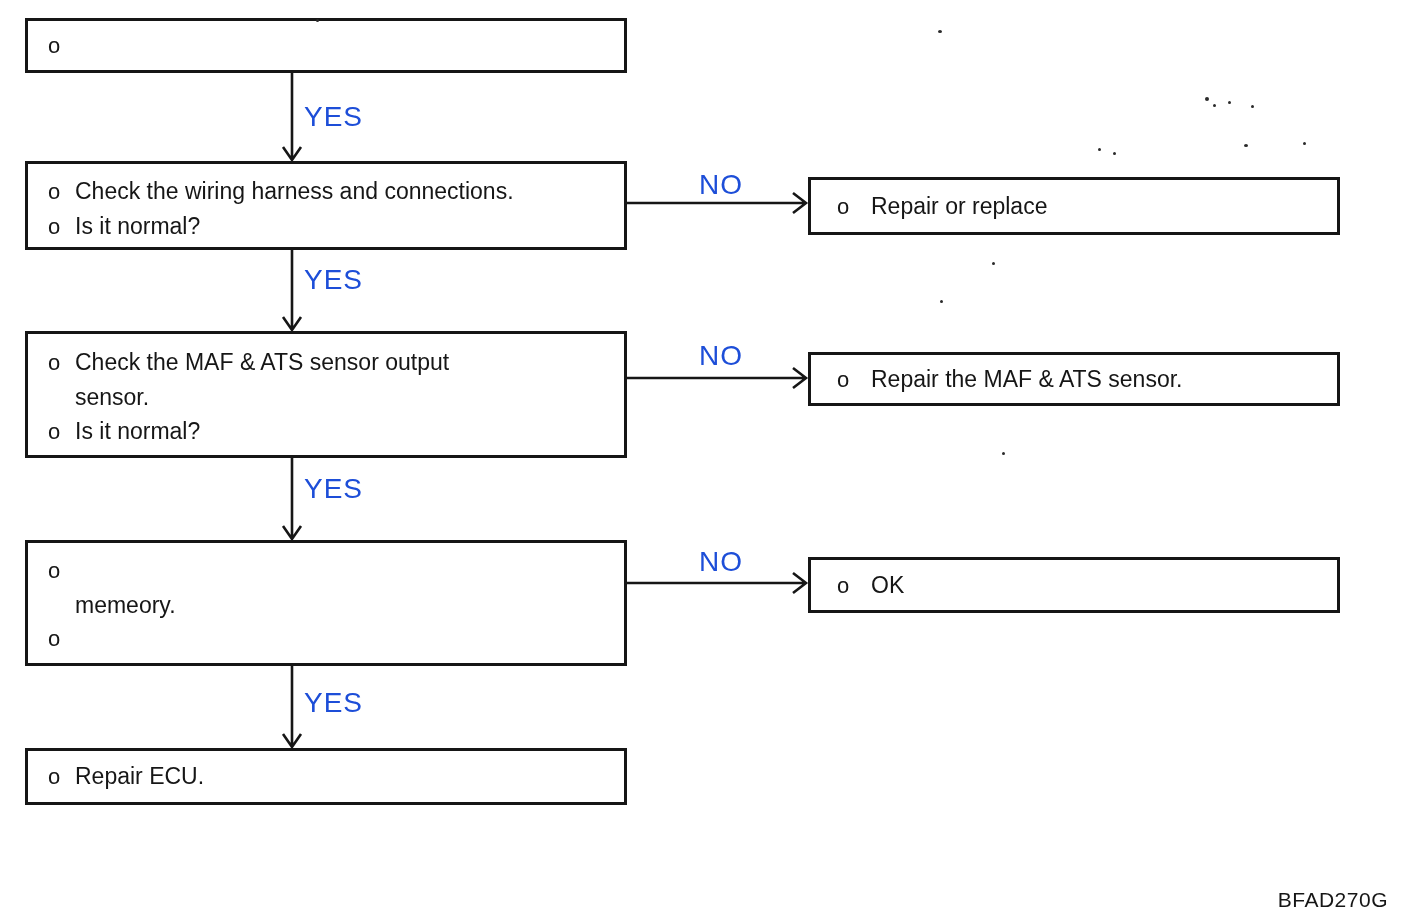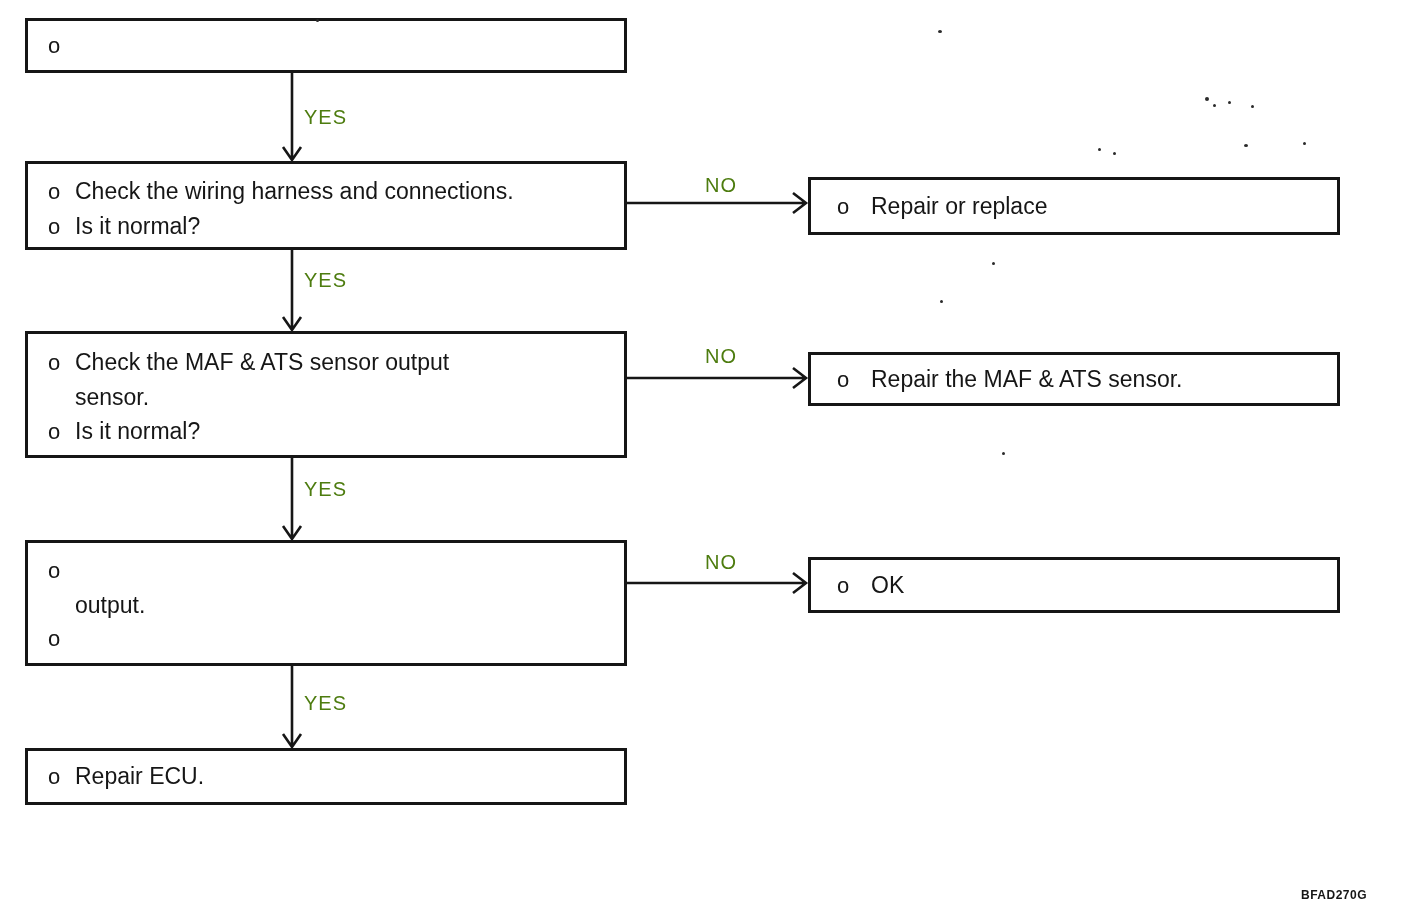--- a/index.html
+++ b/index.html
@@ -37,33 +37,33 @@
   }
   .vcenter {
     display: flex;
     flex-direction: column;
     justify-content: center;
   }
   .left-col { left: 25px; width: 602px; }
   .right-col { left: 808px; width: 532px; }
   .branch-label {
     position: absolute;
-    font-size: 20px;
+    font-size: 28px;
     line-height: 28px;
     letter-spacing: 1px;
-    color: #4d7c0f;
+    color: #1d4ed8;
   }
   .no-label { width: 60px; text-align: center; margin-left: 7px; }
   .arrow-svg { position: absolute; }
   .fig-code {
     position: absolute;
-    right: 41px;
+    right: 20px;
     top: 888px;
-    font-size: 12px;
-    font-weight: bold;
+    font-size: 21px;
+    font-weight: normal;
     letter-spacing: 0.5px;
     color: #161616;
   }
   .speck {
     position: absolute;
     background: #2a2a2a;
     border-radius: 50%;
   }
 </style>
 </head>
@@ -102,21 +102,21 @@
       <span>Is it normal?</span>
     </div>
   </div>
 
   <div class="flow-box left-col" style="top:540px; height:126px; padding-top:11px;">
     <div class="box-line">
       <span class="bullet">o</span>
     </div>
     <div class="box-line">
       <span class="bullet"></span>
-      <span>output.</span>
+      <span>memeory.</span>
     </div>
     <div class="box-line">
       <span class="bullet">o</span>
     </div>
   </div>
 
   <div class="flow-box left-col vcenter" style="top:748px; height:57px;">
     <div class="box-line">
       <span class="bullet">o</span>
       <span>Repair ECU.</span>

